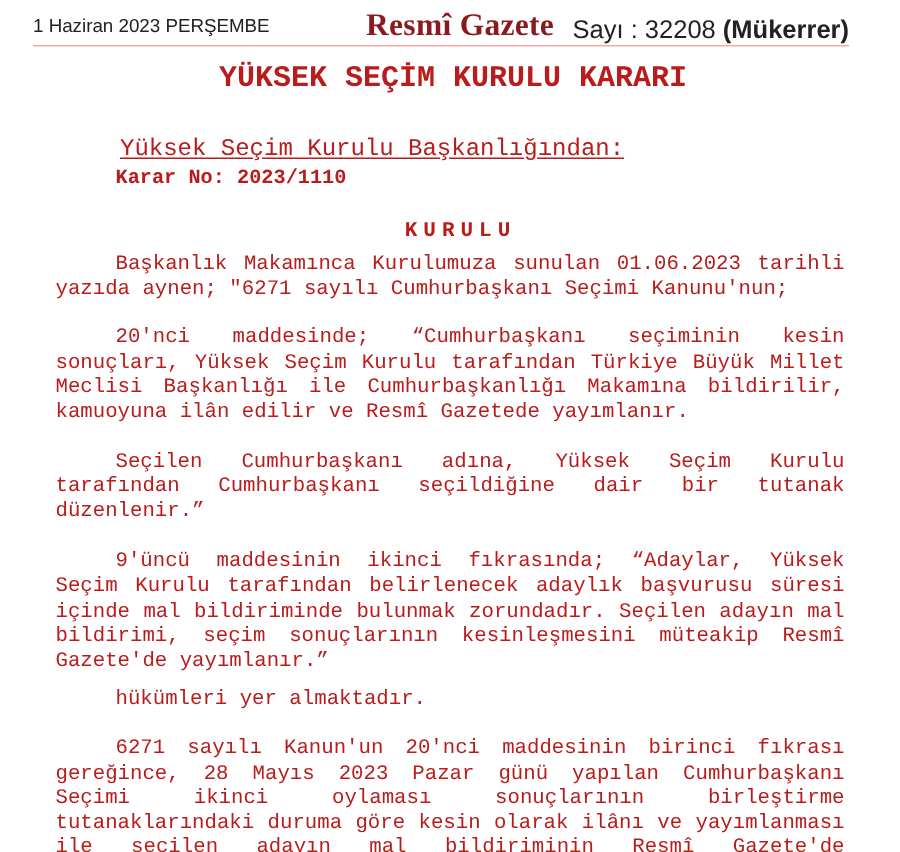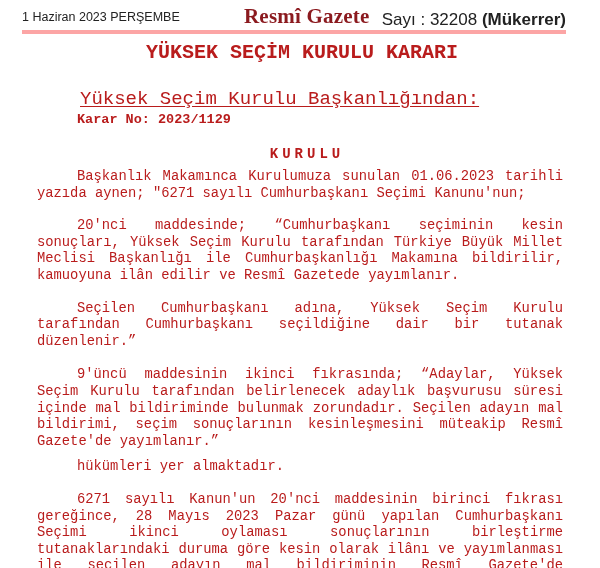--- a/index.html
+++ b/index.html
@@ -1,19 +1,19 @@
 <!DOCTYPE html>
 <html><head>
   <meta charset="utf-8">
   <style>
     html, body { margin: 0; padding: 0; background: #ffffff; }
     body { width: 600px; height: 568px; overflow: hidden; position: relative; }
     .header {
       position: absolute; left: 22px; top: 0; width: 544px; height: 30px;
-      border-bottom: 4px solid #fca5a5;
+      border-bottom: 1px solid #fca5a5;
     }
     .header .date {
       position: absolute; left: 0; top: 10px;
       font-family: "Liberation Sans", sans-serif; font-size: 12.5px; color: #222;
     }
     .header .brand {
       position: absolute; left: 222px; top: 4px;
       font-family: "Liberation Serif", serif; font-size: 21px; font-weight: bold;
       color: #8b1a1f; letter-spacing: 0.2px;
     }
@@ -24,21 +24,21 @@
     .header .issue b { font-weight: bold; }
     .doc {
       position: absolute; left: 37px; top: 40px; width: 526px;
       font-family: Liberation Mono, monospace; color: #b91c1c;
     }
     .doc-title {
       text-align: center; font-weight: bold; font-size: 20px;
       margin: 0; padding-left: 4px; line-height: 26px;
     }
     .authority {
-      margin: 23px 0 0 43px; font-size: 19px; line-height: 20px;
+      margin: 23px 0 0 43px; font-size: 16px; line-height: 20px;
       text-decoration: underline; text-underline-offset: 2px; display: inline-block;
     }
     .decision-no {
       margin: 2px 0 0 40px; font-weight: bold; font-size: 13.5px; line-height: 18px;
     }
     .karar-heading {
       text-align: center; font-weight: bold; font-size: 14px; letter-spacing: 4px;
       margin: 16px 0 0 0; line-height: 18px; padding-left: 14px;
     }
     .para {
@@ -54,21 +54,21 @@
 
 <div class="header">
   <span class="date">1 Haziran 2023 PERŞEMBE</span>
   <span class="brand">Resmî Gazete</span>
   <span class="issue"><span>Sayı : 32208 </span><b>(Mükerrer)</b></span>
 </div>
 
 <div class="doc">
   <h1 class="doc-title">YÜKSEK SEÇİM KURULU KARARI</h1>
   <div class="authority">Yüksek Seçim Kurulu Başkanlığından:</div>
-  <div class="decision-no">Karar No: 2023/1129</div>
+  <div class="decision-no">Karar No: 2023/1110</div>
   <div class="karar-heading">KURULU</div>
   <p class="para">Başkanlık Makamınca Kurulumuza sunulan 01.06.2023 tarihli yazıda aynen; "6271 sayılı Cumhurbaşkanı Seçimi Kanunu'nun;</p>
   <p class="para gap">20'nci maddesinde; “Cumhurbaşkanı seçiminin kesin sonuçları, Yüksek Seçim Kurulu tarafından Türkiye Büyük Millet Meclisi Başkanlığı ile Cumhurbaşkanlığı Makamına bildirilir, kamuoyuna ilân edilir ve Resmî Gazetede yayımlanır.</p>
   <p class="para gap">Seçilen Cumhurbaşkanı adına, Yüksek Seçim Kurulu tarafından Cumhurbaşkanı seçildiğine dair bir tutanak düzenlenir.”</p>
   <p class="para gap2">9'üncü maddesinin ikinci fıkrasında; “Adaylar, Yüksek Seçim Kurulu tarafından belirlenecek adaylık başvurusu süresi içinde mal bildiriminde bulunmak zorundadır. Seçilen adayın mal bildirimi, seçim sonuçlarının kesinleşmesini müteakip Resmî Gazete'de yayımlanır.”</p>
   <p class="para close">hükümleri yer almaktadır.</p>
   <p class="para gap">6271 sayılı Kanun'un 20'nci maddesinin birinci fıkrası gereğince, 28 Mayıs 2023 Pazar günü yapılan Cumhurbaşkanı Seçimi ikinci oylaması sonuçlarının birleştirme tutanaklarındaki duruma göre kesin olarak ilânı ve yayımlanması ile seçilen adayın mal bildiriminin Resmî Gazete'de yayımlanması hususu takdirlerinize arz olunur.” denilmiş olmakla, konu incelendi.</p>
 </div>
 
 </body></html>

